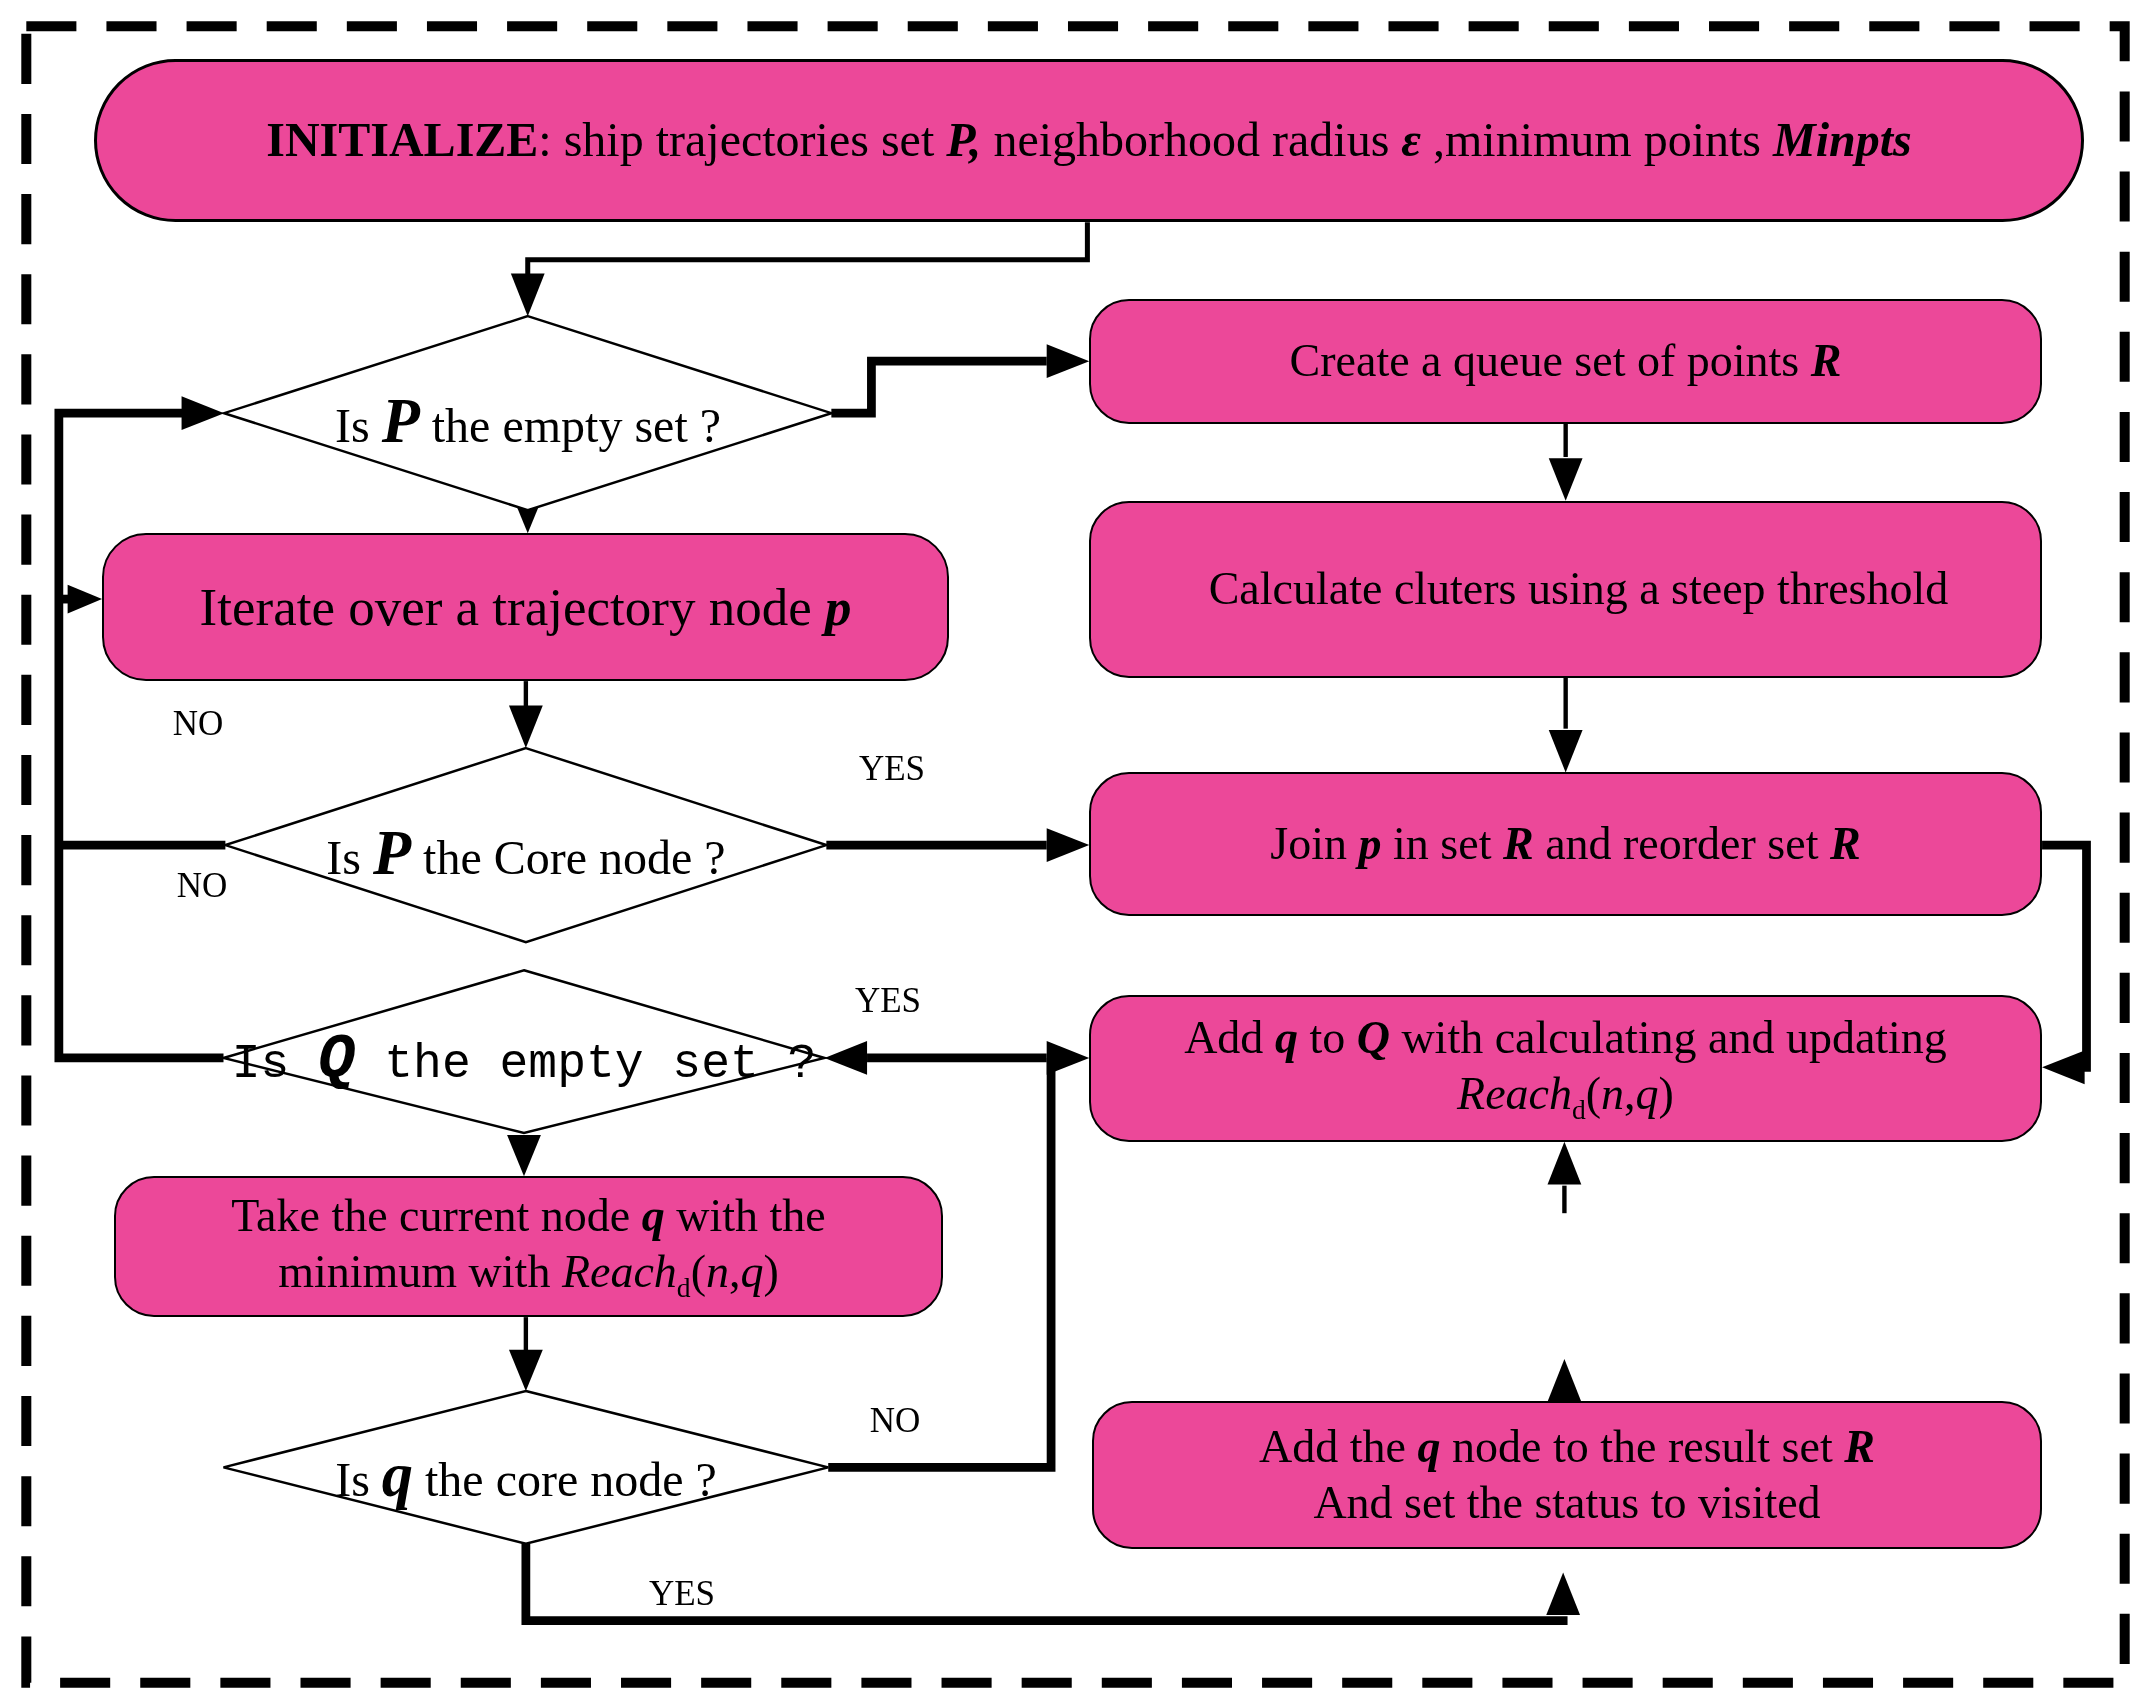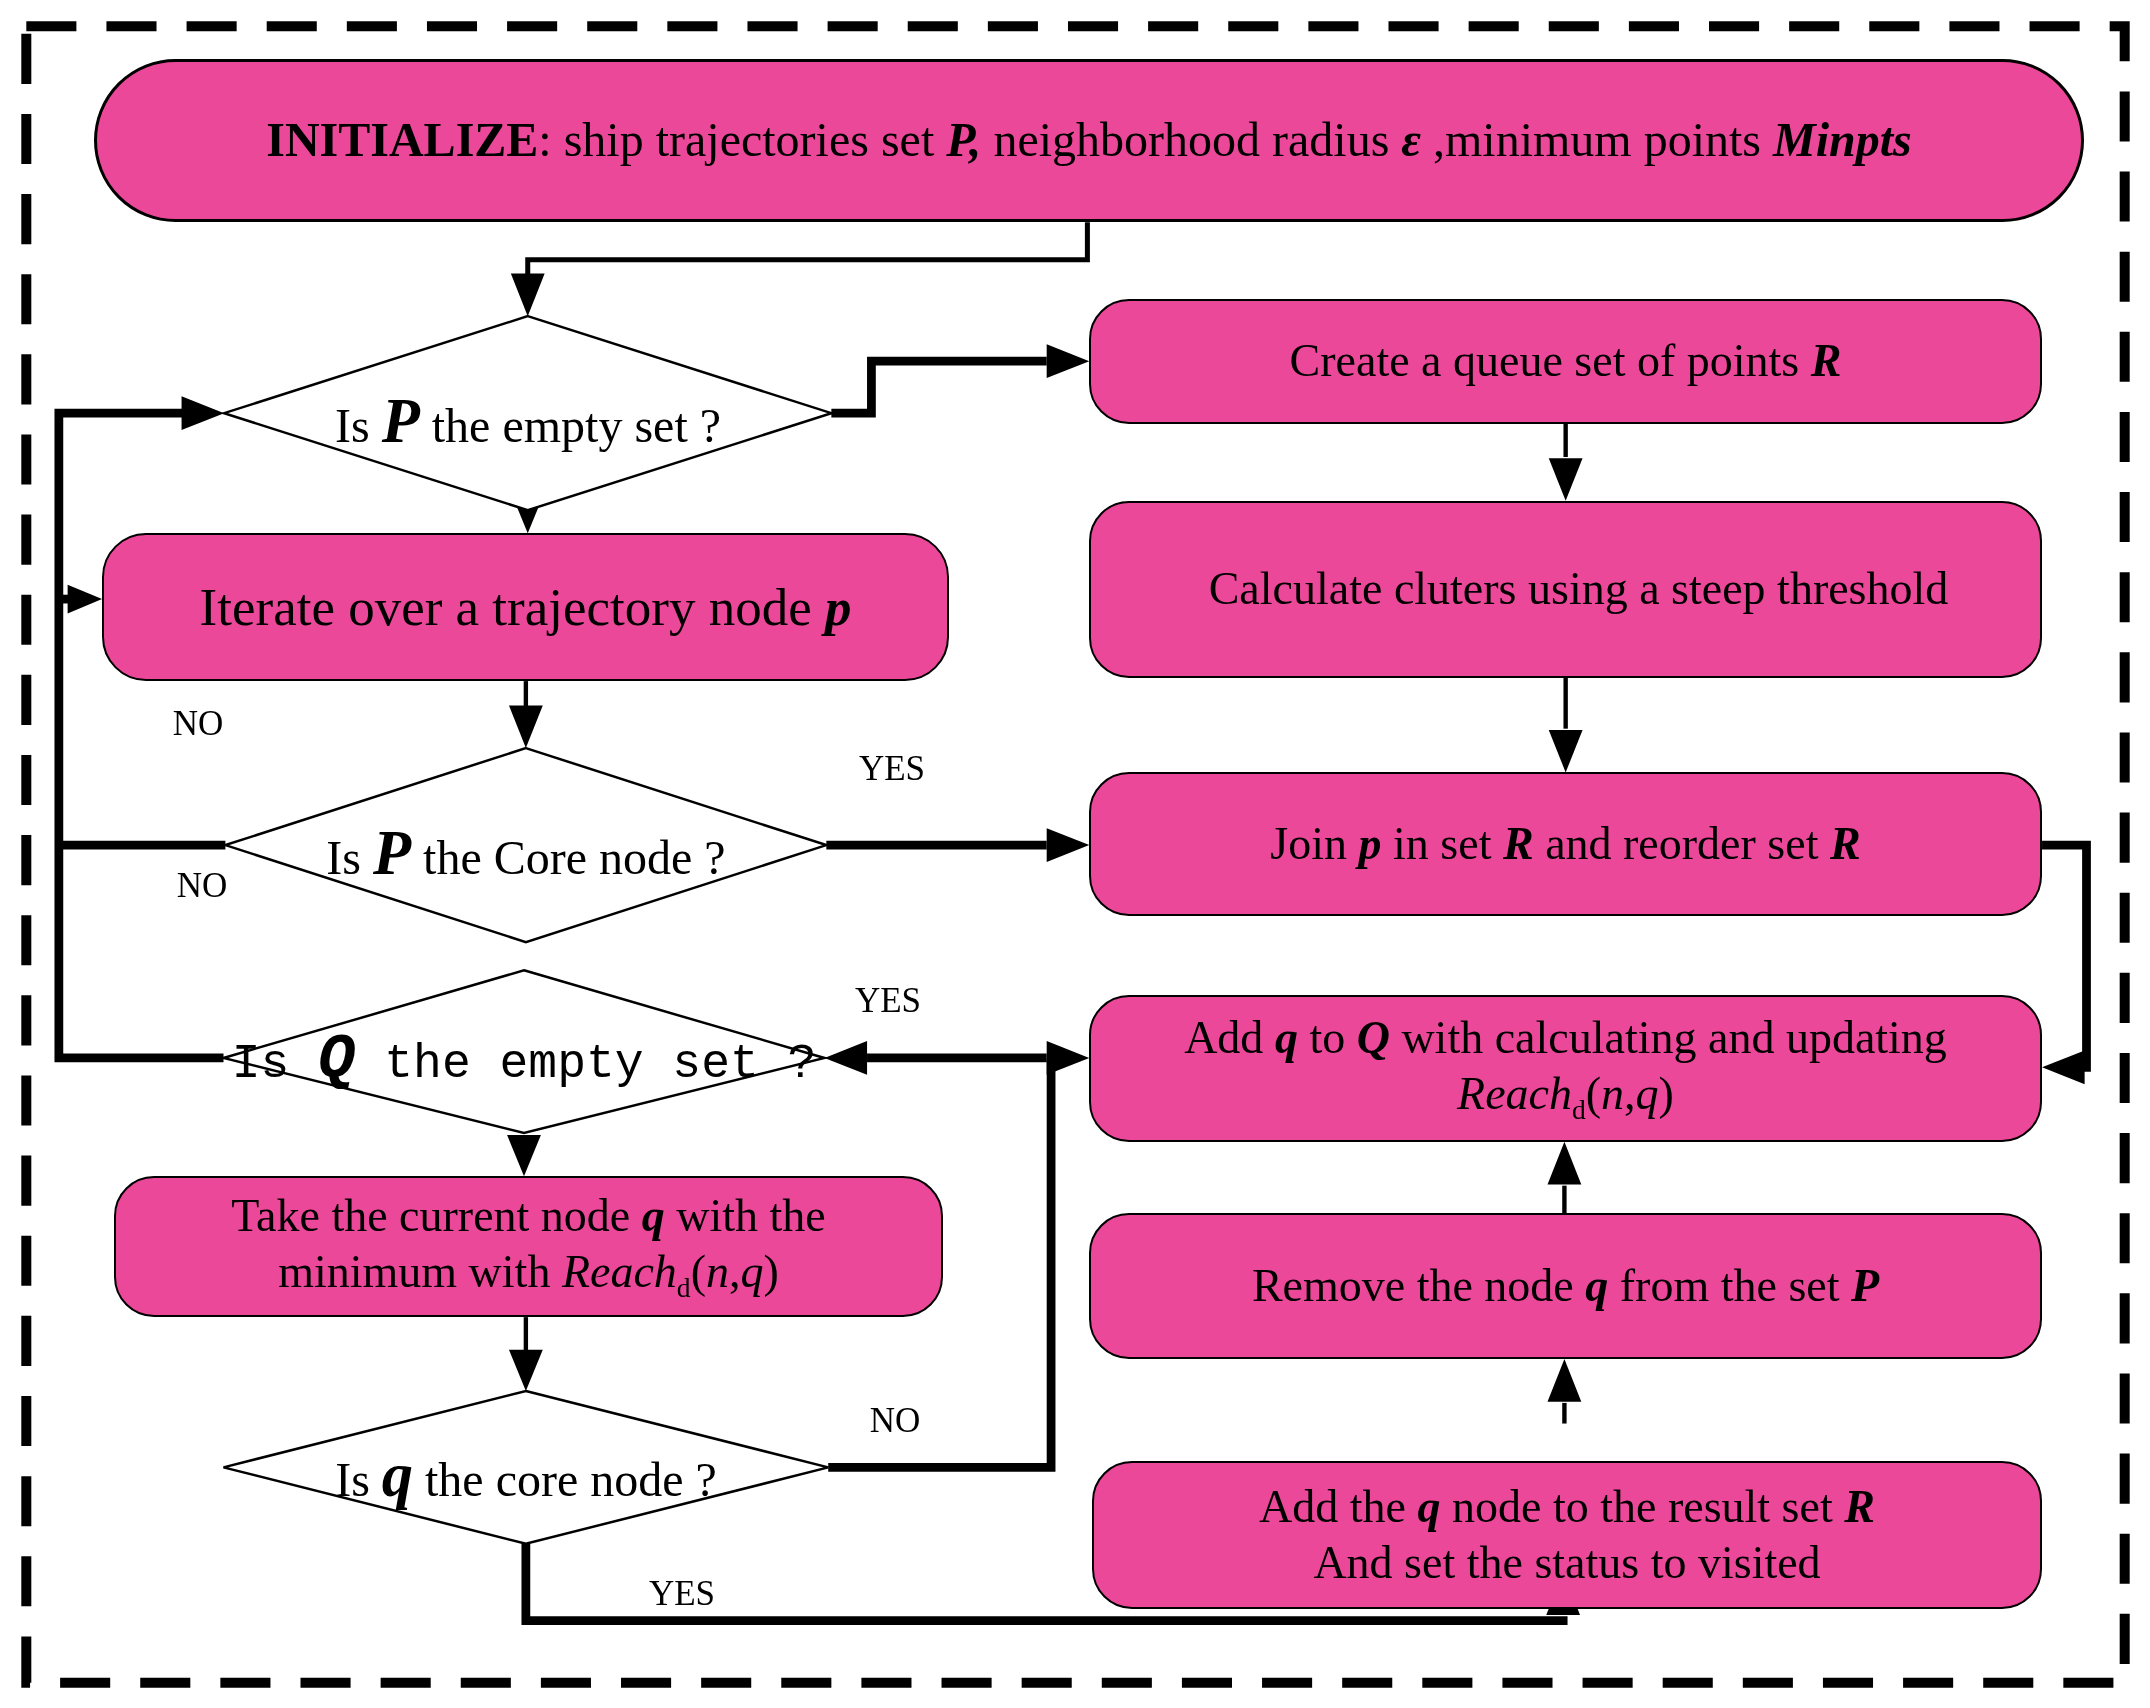--- a/index.html
+++ b/index.html
@@ -103,25 +103,22 @@
 
   <div class="node rbox" style="left:1089px;top:772px;width:953px;height:144px;">
     <div class="ln"><span class="sg-r">Join </span><span class="sg-bi">p</span><span class="sg-r"> in set </span><span class="sg-bi">R</span><span class="sg-r"> and reorder set </span><span class="sg-bi">R</span></div>
   </div>
 
   <div class="node rbox" style="left:1089px;top:995px;width:953px;height:147px;">
     <div class="ln"><span class="sg-r">Add </span><span class="sg-bi">q</span><span class="sg-r"> to </span><span class="sg-bi">Q</span><span class="sg-r"> with calculating and updating</span></div>
     <div class="ln"><span class="sg-i">Reach</span><span class="sg-sub">d</span><span class="sg-r">(</span><span class="sg-i">n</span><span class="sg-r">,</span><span class="sg-i">q</span><span class="sg-r">)</span></div>
   </div>
 
-  <div class="node rbox" style="left:1089px;top:1213px;width:953px;height:146px;">
-    <div class="ln"><span class="sg-r">Remove the node </span><span class="sg-bi">q</span><span class="sg-r"> from the set </span><span class="sg-bi">P</span></div>
-  </div>
 
-  <div class="node rbox" style="left:1092px;top:1461px;width:950px;height:148px;">
+  <div class="node rbox" style="left:1092px;top:1401px;width:950px;height:148px;">
     <div class="ln"><span class="sg-r">Add the </span><span class="sg-bi">q</span><span class="sg-r"> node to the result set </span><span class="sg-bi">R</span></div>
     <div class="ln"><span class="sg-r">And set the status to visited</span></div>
   </div>
 
   <div class="node gbox" style="left:102px;top:533px;width:847px;height:148px;">
     <div class="ln"><span class="sg-r">Iterate over a trajectory node </span><span class="sg-bi">p</span></div>
   </div>
 
   <div class="node hbox" style="left:114px;top:1176px;width:829px;height:141px;">
     <div class="ln"><span class="sg-r">Take the current node </span><span class="sg-bi">q</span><span class="sg-r"> with the</span></div>

